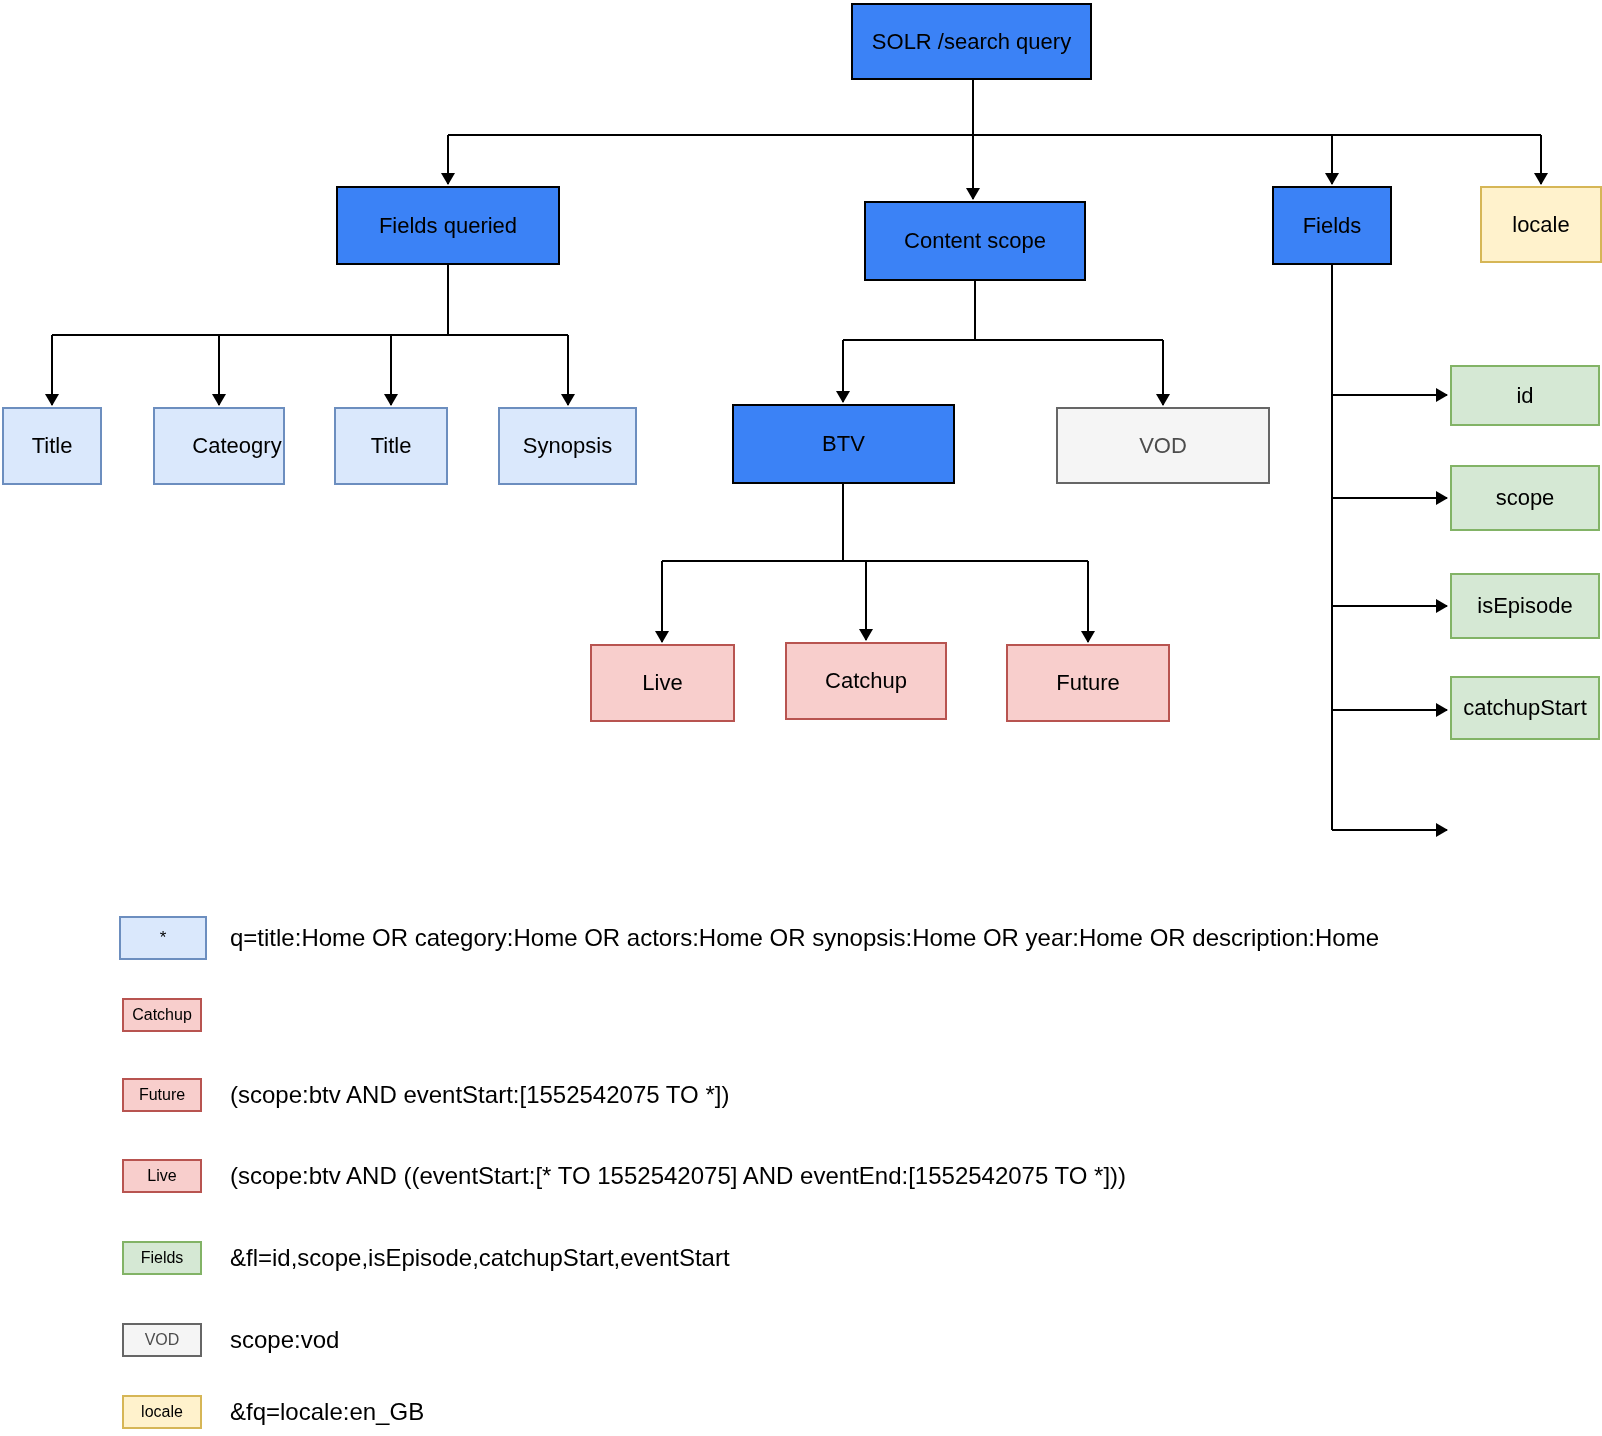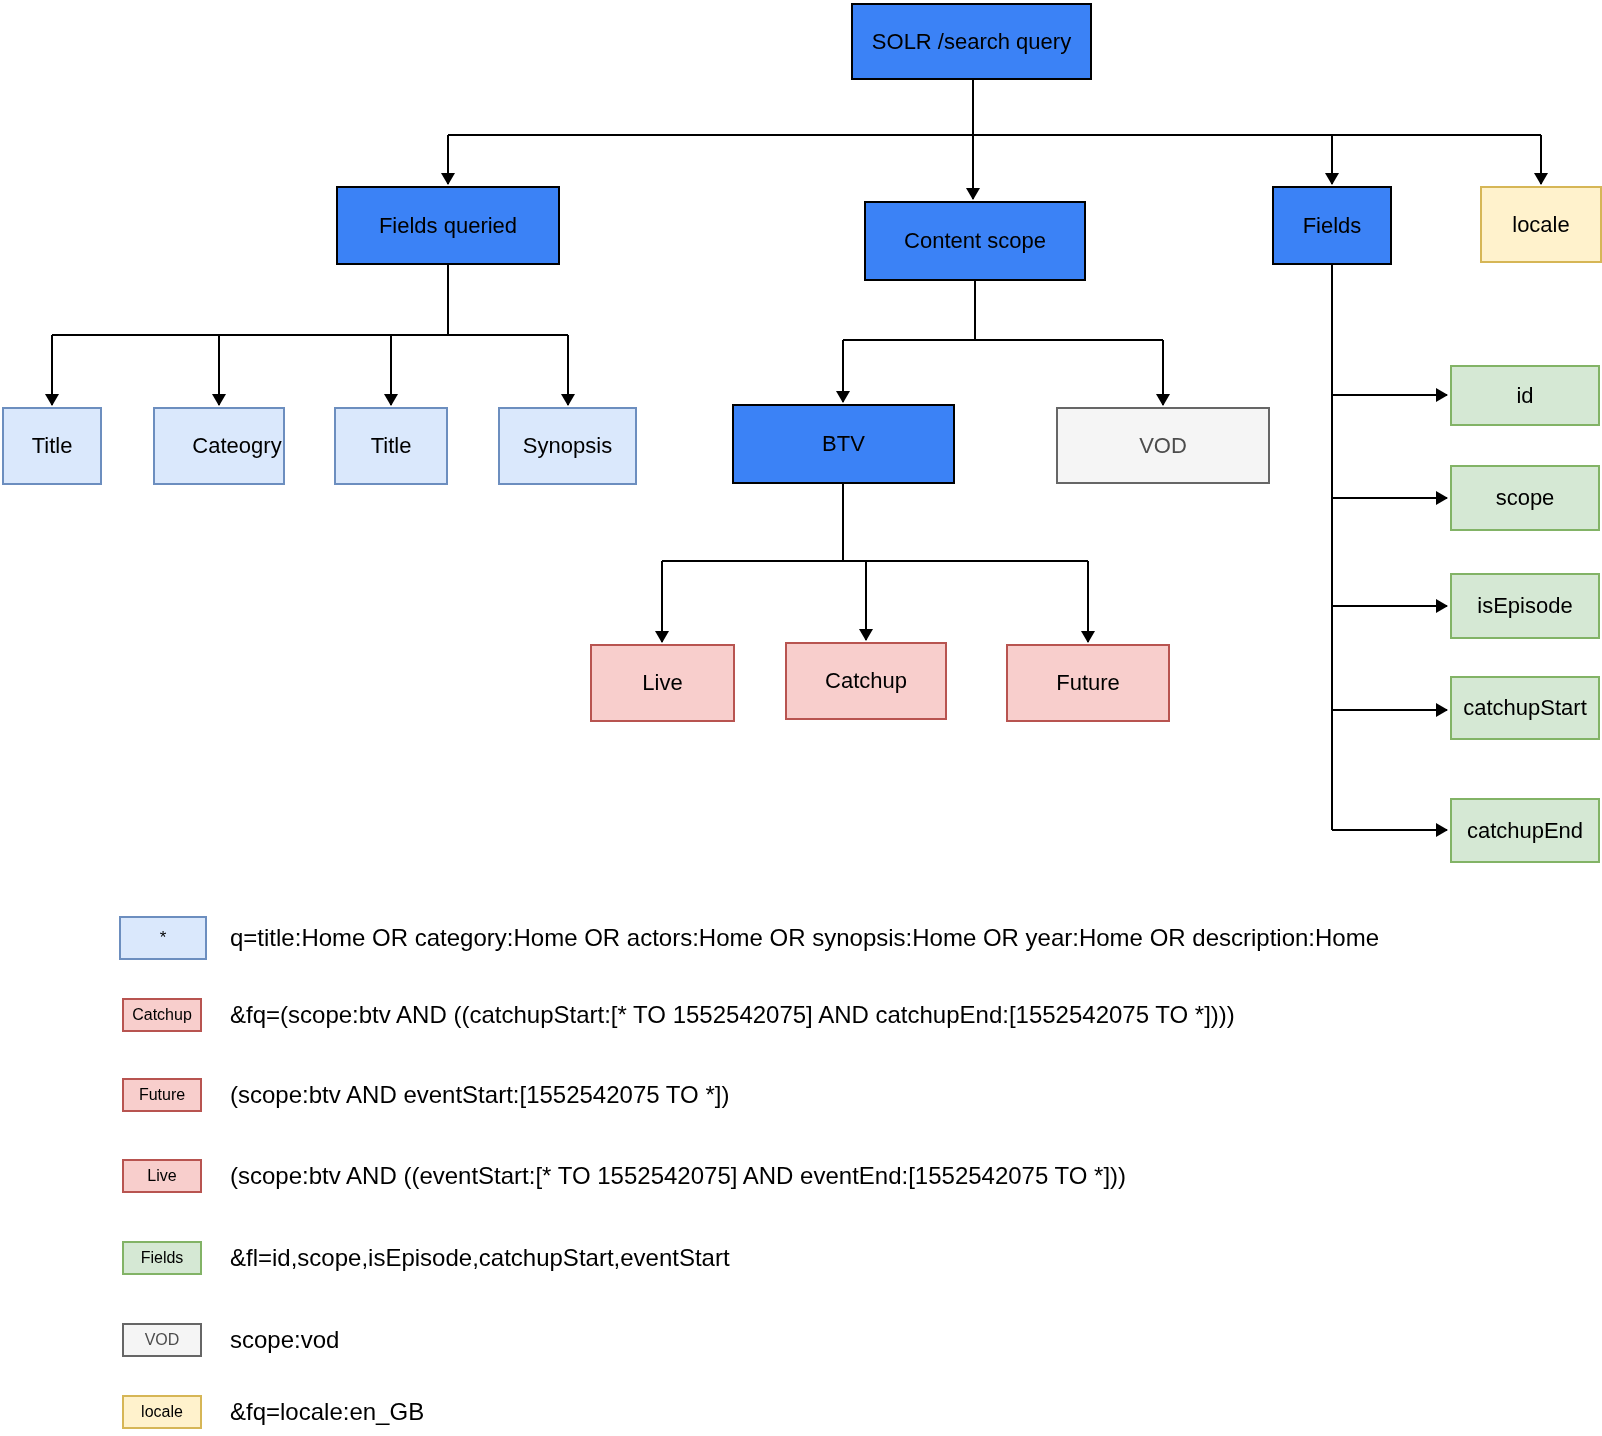--- a/index.html
+++ b/index.html
@@ -114,29 +114,27 @@
   <div class="node gray" style="left:1056px;top:407px;width:214px;height:77px;">VOD</div>
 
   <div class="node red" style="left:590px;top:644px;width:145px;height:78px;">Live</div>
   <div class="node red" style="left:785px;top:642px;width:162px;height:78px;">Catchup</div>
   <div class="node red" style="left:1006px;top:644px;width:164px;height:78px;">Future</div>
 
   <div class="node green" style="left:1450px;top:365px;width:150px;height:61px;">id</div>
   <div class="node green" style="left:1450px;top:465px;width:150px;height:66px;">scope</div>
   <div class="node green" style="left:1450px;top:573px;width:150px;height:66px;">isEpisode</div>
   <div class="node green" style="left:1450px;top:676px;width:150px;height:64px;">catchupStart</div>
-  <div class="node green" style="left:1450px;top:798px;width:150px;height:65px;">catchupEnd</div>
 
   <div class="legend-row first" style="top:916px;">
     <div class="swatch blue big">*</div>
     <div class="legend-text">q=title:Home OR category:Home OR actors:Home OR synopsis:Home OR year:Home OR description:Home</div>
   </div>
   <div class="legend-row" style="top:993px;">
     <div class="swatch red">Catchup</div>
-    <div class="legend-text">&amp;fq=(scope:btv AND ((catchupStart:[* TO 1552542075] AND catchupEnd:[1552542075 TO *])))</div>
   </div>
   <div class="legend-row" style="top:1073px;">
     <div class="swatch red">Future</div>
     <div class="legend-text">(scope:btv AND eventStart:[1552542075 TO *])</div>
   </div>
   <div class="legend-row" style="top:1154px;">
     <div class="swatch red">Live</div>
     <div class="legend-text">(scope:btv AND ((eventStart:[* TO 1552542075] AND eventEnd:[1552542075 TO *]))</div>
   </div>
   <div class="legend-row" style="top:1236px;">

